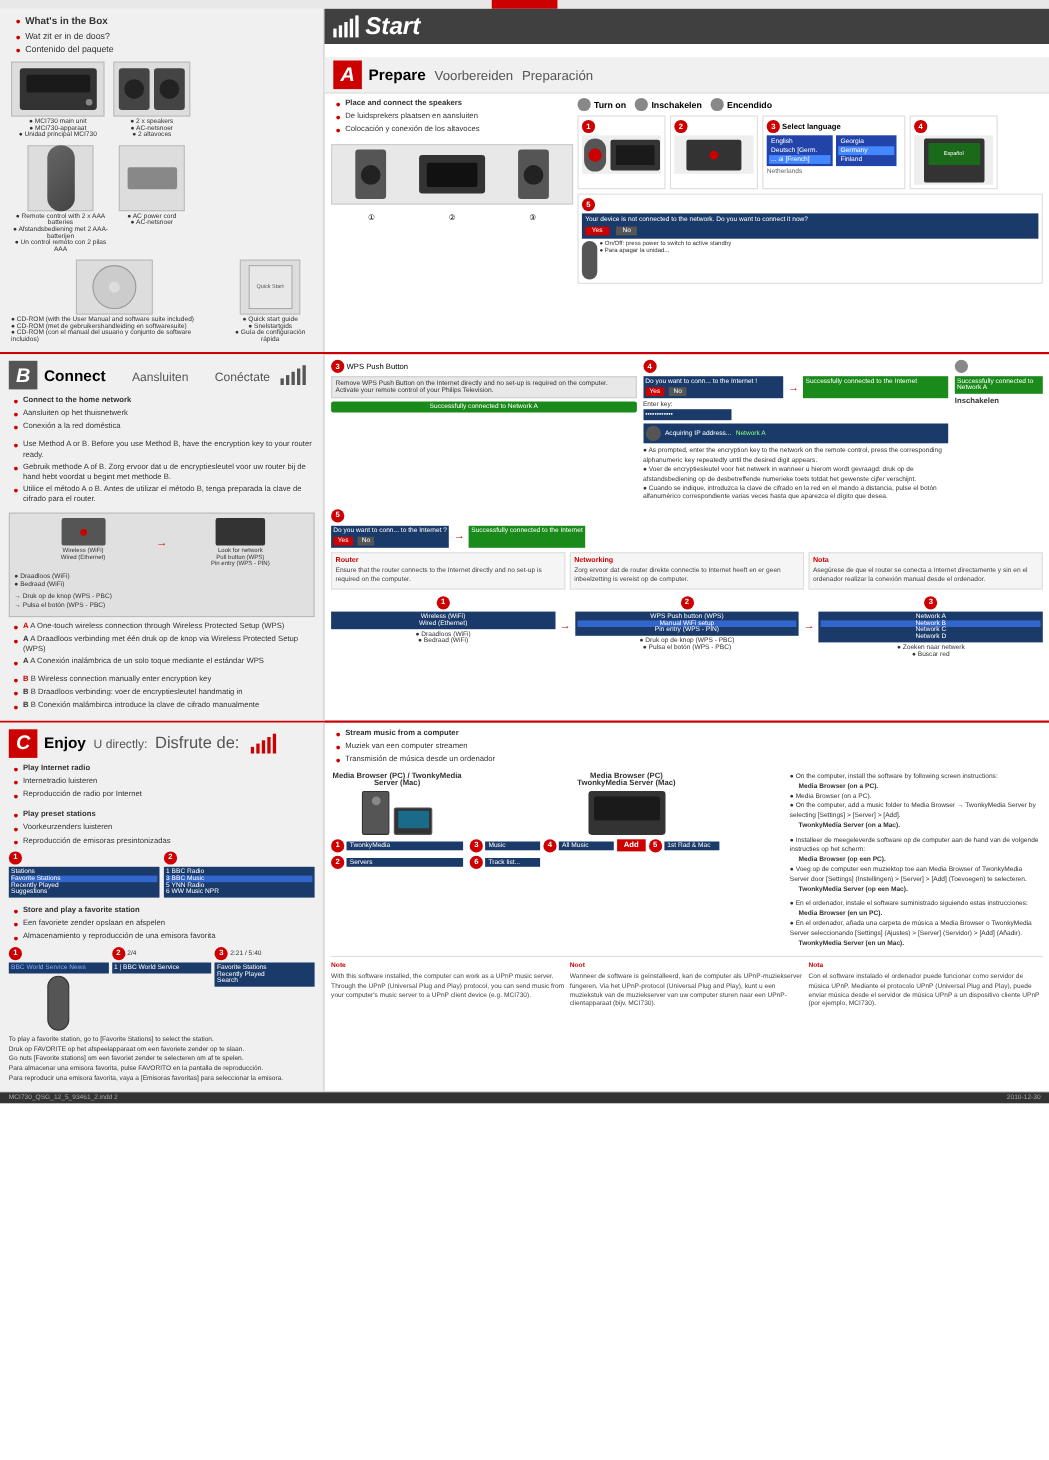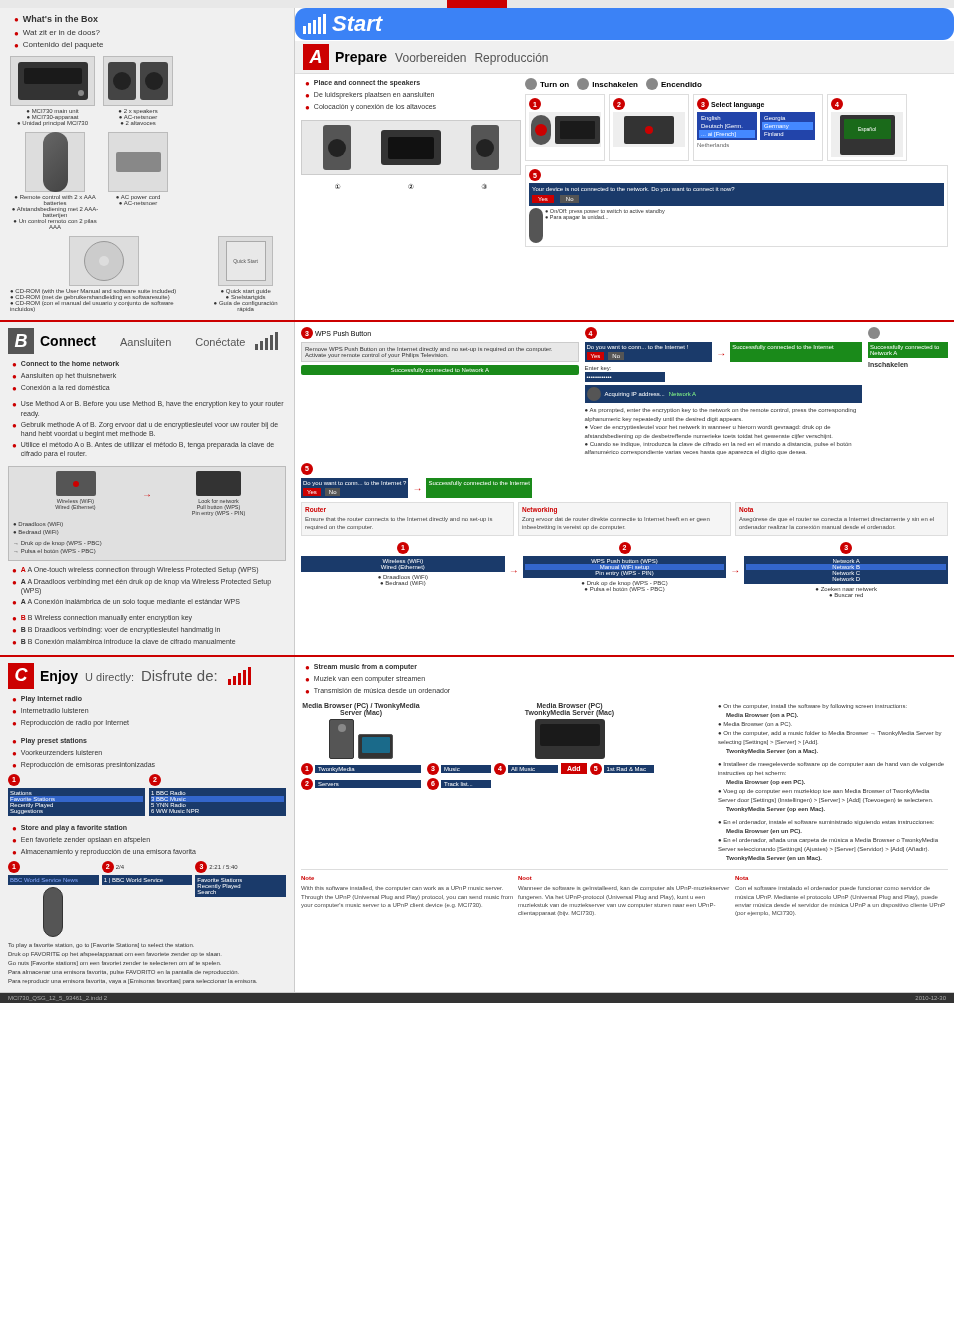--- a/index.html
+++ b/index.html
@@ -193,37 +193,37 @@
           <div>● <span>Snelstartgids</span></div>
           <div>● <span>Guía de configuración rápida</span></div>
         </div>
       </div>
     </div>
 
   </div>
 
   <div style="flex:1; padding:0;">
 
-    <div style="background:#3b82f6; display:flex; align-items:center; padding:3px 8px; gap:6px; margin-bottom:1px;border-radius:11px;">
+    <div style="background:#404040; display:flex; align-items:center; padding:3px 8px; gap:6px; margin-bottom:12px;">
       <div style="display:flex; gap:2px; align-items:flex-end;">
         <div style="width:3px; height:8px; background:#fff;"></div>
         <div style="width:3px; height:11px; background:#fff;"></div>
         <div style="width:3px; height:14px; background:#fff;"></div>
         <div style="width:3px; height:17px; background:#fff;"></div>
         <div style="width:3px; height:20px; background:#fff;"></div>
       </div>
       <span style="color:#fff; font-size:22px; font-weight:bold; font-style:italic;">Start</span>
     </div>
 
     <div style="display:flex; align-items:center; background:#f0f0f0; border-bottom:1px solid #ddd; padding:3px 8px; gap:6px;">
       <div style="background:#cc0000; color:#fff; font-size:18px; font-weight:bold; font-style:italic; width:26px; height:26px; display:flex; align-items:center; justify-content:center;">A</div>
       <div>
         <span style="font-size:14px; font-weight:bold;">Prepare</span>
         <span style="font-size:12px; color:#555; margin: 0 6px;">Voorbereiden</span>
-        <span style="font-size:12px; color:#555;">Reproducción</span>
+        <span style="font-size:12px; color:#555;">Preparación</span>
       </div>
     </div>
 
     <div style="display:flex; padding:4px 6px; gap:4px;">
 
       <div style="width:220px;">
         <div class="bullet-item">
           <span class="bullet-dot">●</span>
           <span class="bullet-text bold">Place and connect the speakers</span>
         </div>

